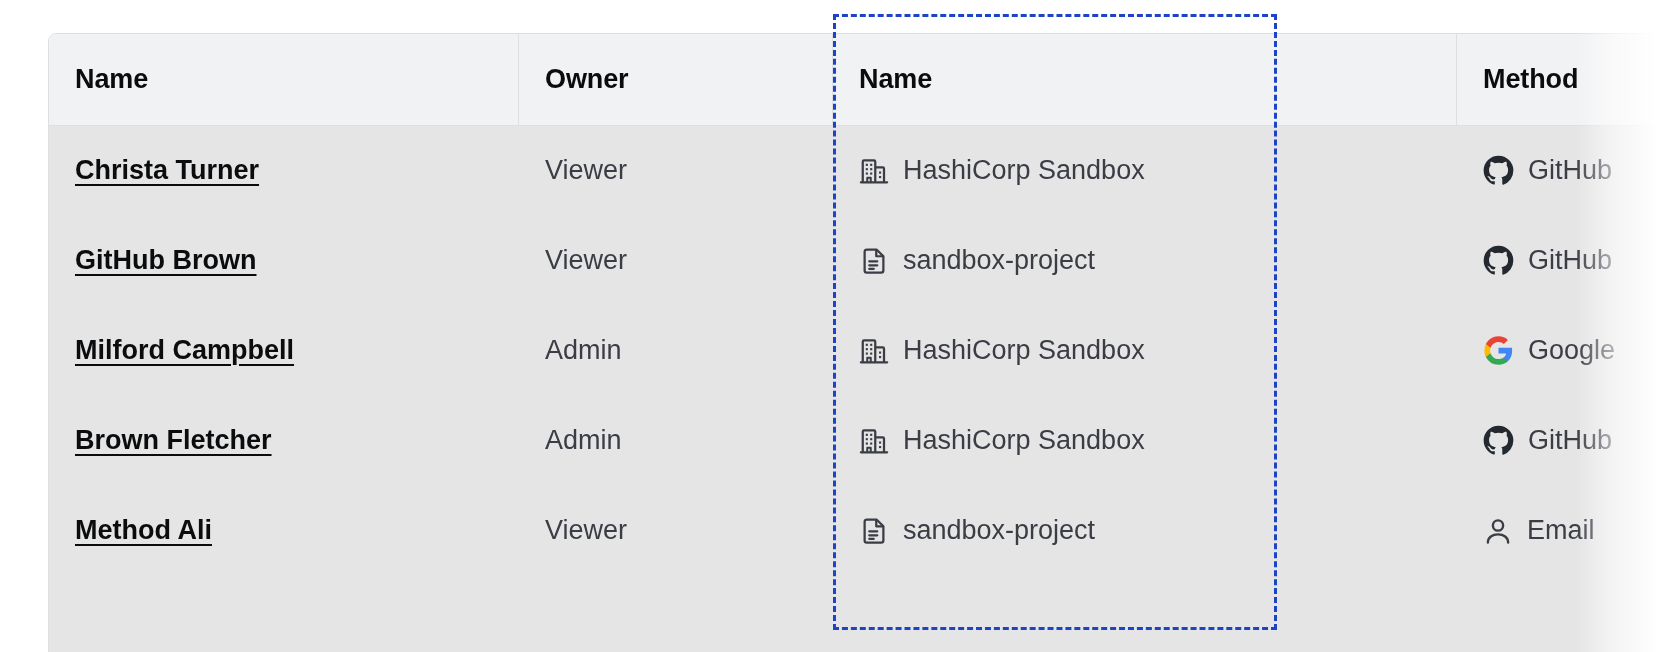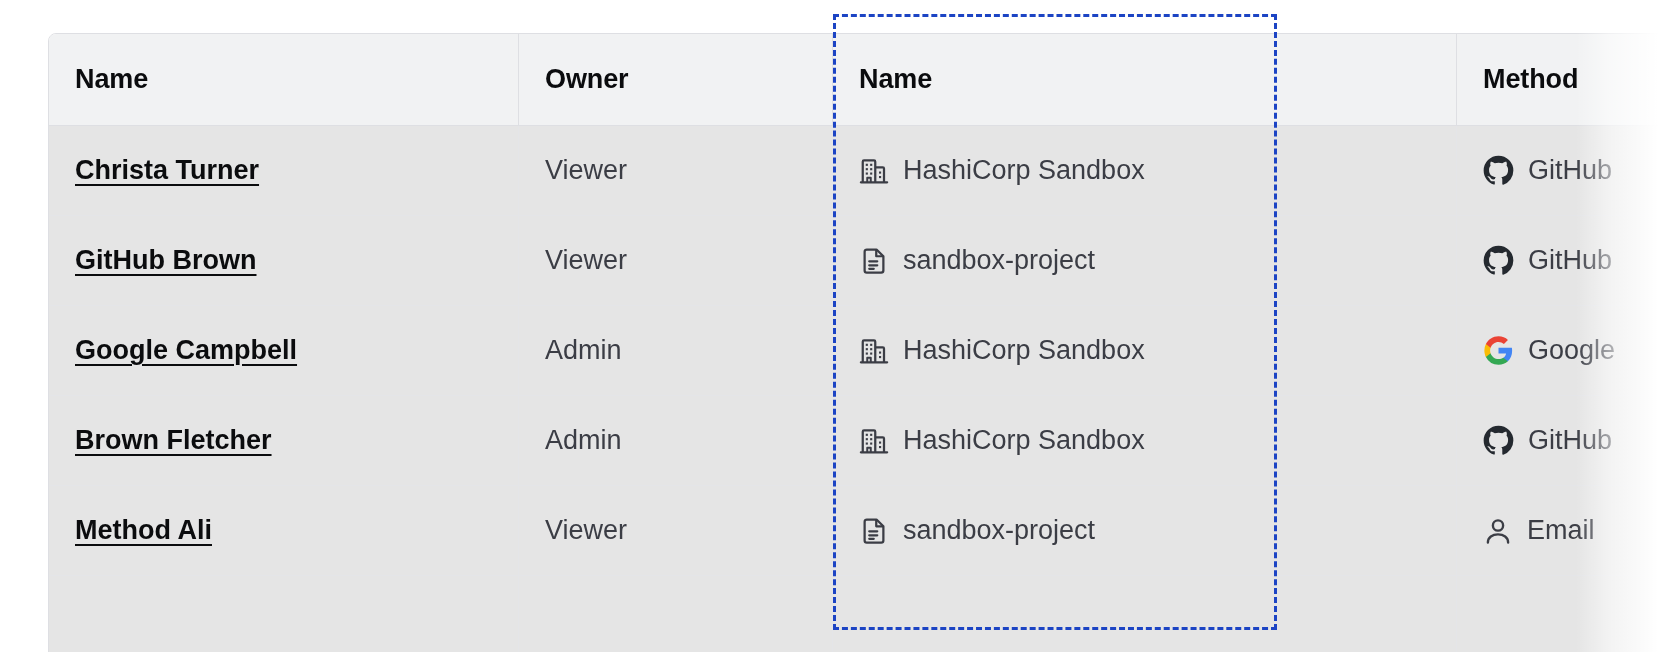--- a/index.html
+++ b/index.html
@@ -177,21 +177,21 @@
               <span class="ico">
                 <svg width="31" height="31" viewBox="0 0 24 24">
                   <path fill="#24292f" d="M12 .5A11.5 11.5 0 0 0 .5 12c0 5.08 3.29 9.39 7.86 10.91.57.1.78-.25.78-.55v-2.1c-3.2.69-3.87-1.37-3.87-1.37-.53-1.34-1.29-1.7-1.29-1.7-1.05-.72.08-.7.08-.7 1.16.08 1.77 1.19 1.77 1.19 1.03 1.77 2.71 1.26 3.37.96.1-.75.4-1.26.73-1.55-2.56-.29-5.25-1.28-5.25-5.7 0-1.26.45-2.29 1.19-3.1-.12-.29-.52-1.46.11-3.05 0 0 .97-.31 3.18 1.18a11 11 0 0 1 5.79 0c2.2-1.49 3.17-1.18 3.17-1.18.63 1.59.23 2.76.12 3.05.74.81 1.18 1.84 1.18 3.1 0 4.43-2.69 5.4-5.26 5.69.41.36.78 1.06.78 2.14v3.17c0 .3.2.66.79.55A11.5 11.5 0 0 0 23.5 12 11.5 11.5 0 0 0 12 .5Z"></path>
                 </svg>
               </span>
               <span>GitHub</span>
             </div>
           </td>
         </tr>
         <tr>
-          <td><span class="name-link">Google Campbell</span></td>
+          <td><span class="name-link">Milford Campbell</span></td>
           <td><span>Admin</span></td>
           <td>
             <div class="cellflex">
               <span class="ico">
                 <svg width="30" height="30" viewBox="0 0 24 24" fill="none">
                   <path d="M3 21V4.5a1 1 0 0 1 1-1h8a1 1 0 0 1 1 1V21" stroke="#3b3d45" stroke-width="1.8" stroke-linejoin="round"></path>
                   <path d="M13 9h6a1 1 0 0 1 1 1v11" stroke="#3b3d45" stroke-width="1.8" stroke-linejoin="round"></path>
                   <path d="M1.5 21h21" stroke="#3b3d45" stroke-width="1.8" stroke-linecap="round"></path>
                   <rect x="5.4" y="6.2" width="1.7" height="1.7" fill="#3b3d45"></rect>
                   <rect x="8.9" y="6.2" width="1.7" height="1.7" fill="#3b3d45"></rect>

